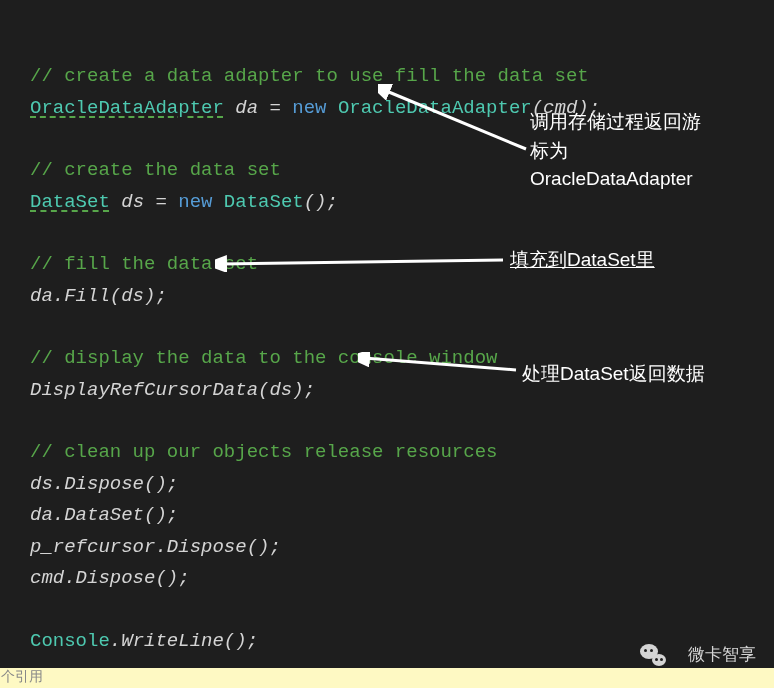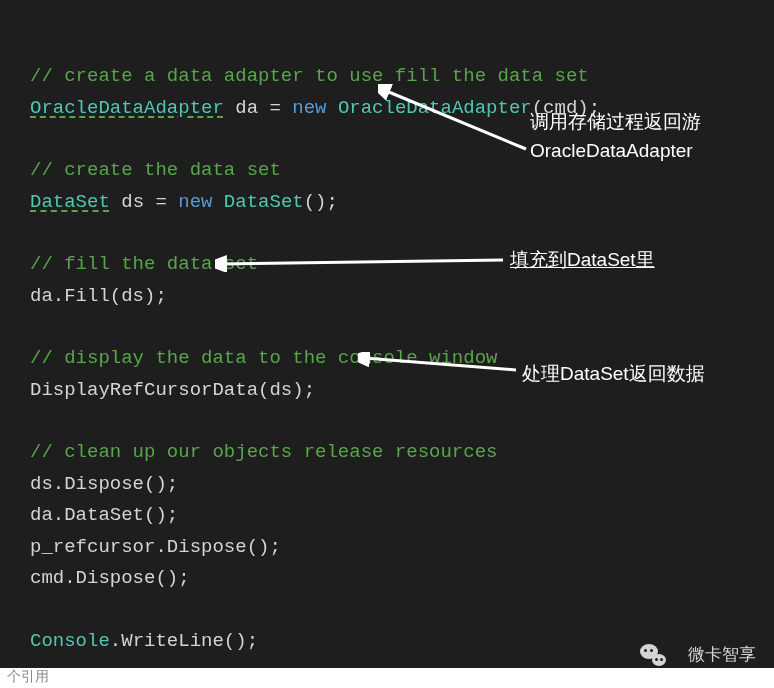--- a/index.html
+++ b/index.html
@@ -14,45 +14,45 @@
     overflow: hidden;
   }
   .code-area {
     padding: 30px 0 0 30px;
     line-height: 1.65;
     white-space: pre;
   }
   .comment { color: #57a64a; }
   .type { color: #4ec9b0; }
   .keyword { color: #569cd6; font-family: Liberation Mono, monospace; }
-  .plain { color: #d4d4d4; }
+  .plain { color: #d4d4d4; font-style: italic; }
   .underline { text-decoration: underline dashed #57a64a; text-underline-offset: 4px; }
   .underline2 { text-decoration: underline dashed #57a64a; text-underline-offset: 4px; }
 
   .annotation {
     position: absolute;
     color: #ffffff;
     font-family: "Microsoft YaHei", "PingFang SC", sans-serif;
     font-size: 19px;
     line-height: 1.5;
     white-space: normal;
   }
   .arrow {
     position: absolute;
   }
   .bottom-bar {
     position: absolute;
     bottom: 0;
     left: 0;
     right: 0;
     height: 20px;
-    background: #ffffff;
+    background: #fef9c3;
     color: #888;
     font-size: 14px;
-    padding-left: 7px;
+    padding-left: 1px;
   }
   .watermark {
     position: absolute;
     right: 18px;
     bottom: 22px;
     display: flex;
     align-items: center;
     gap: 22px;
     color: #d4d4d4;
     font-family: "Microsoft YaHei", sans-serif;
@@ -104,20 +104,21 @@
 <span class="plain">ds.Dispose();</span>
 <span class="plain">da.DataSet();</span>
 <span class="plain">p_refcursor.Dispose();</span>
 <span class="plain">cmd.Dispose();</span>
 
 <span class="type">Console</span><span class="plain">.WriteLine();</span>
 </div>
 
 <div class="annotation" style="left:530px; top:108px; width:230px;">
   <div>调用存储过程返回游</div>
+  <div>标为</div>
   <div>OracleDataAdapter</div>
 </div>
 <svg class="arrow" style="left:378px; top:84px;" width="150" height="70">
   <defs>
       <marker id="ah1" markerWidth="10" markerHeight="10" refX="2" refY="3" orient="auto">
         <polygon points="0 0, 8 3, 0 6" fill="#fff"></polygon>
       </marker>
     </defs>
   <line x1="148" y1="65" x2="6" y2="6" stroke="#fff" stroke-width="3" marker-end="url(#ah1)"></line>
 </svg>

